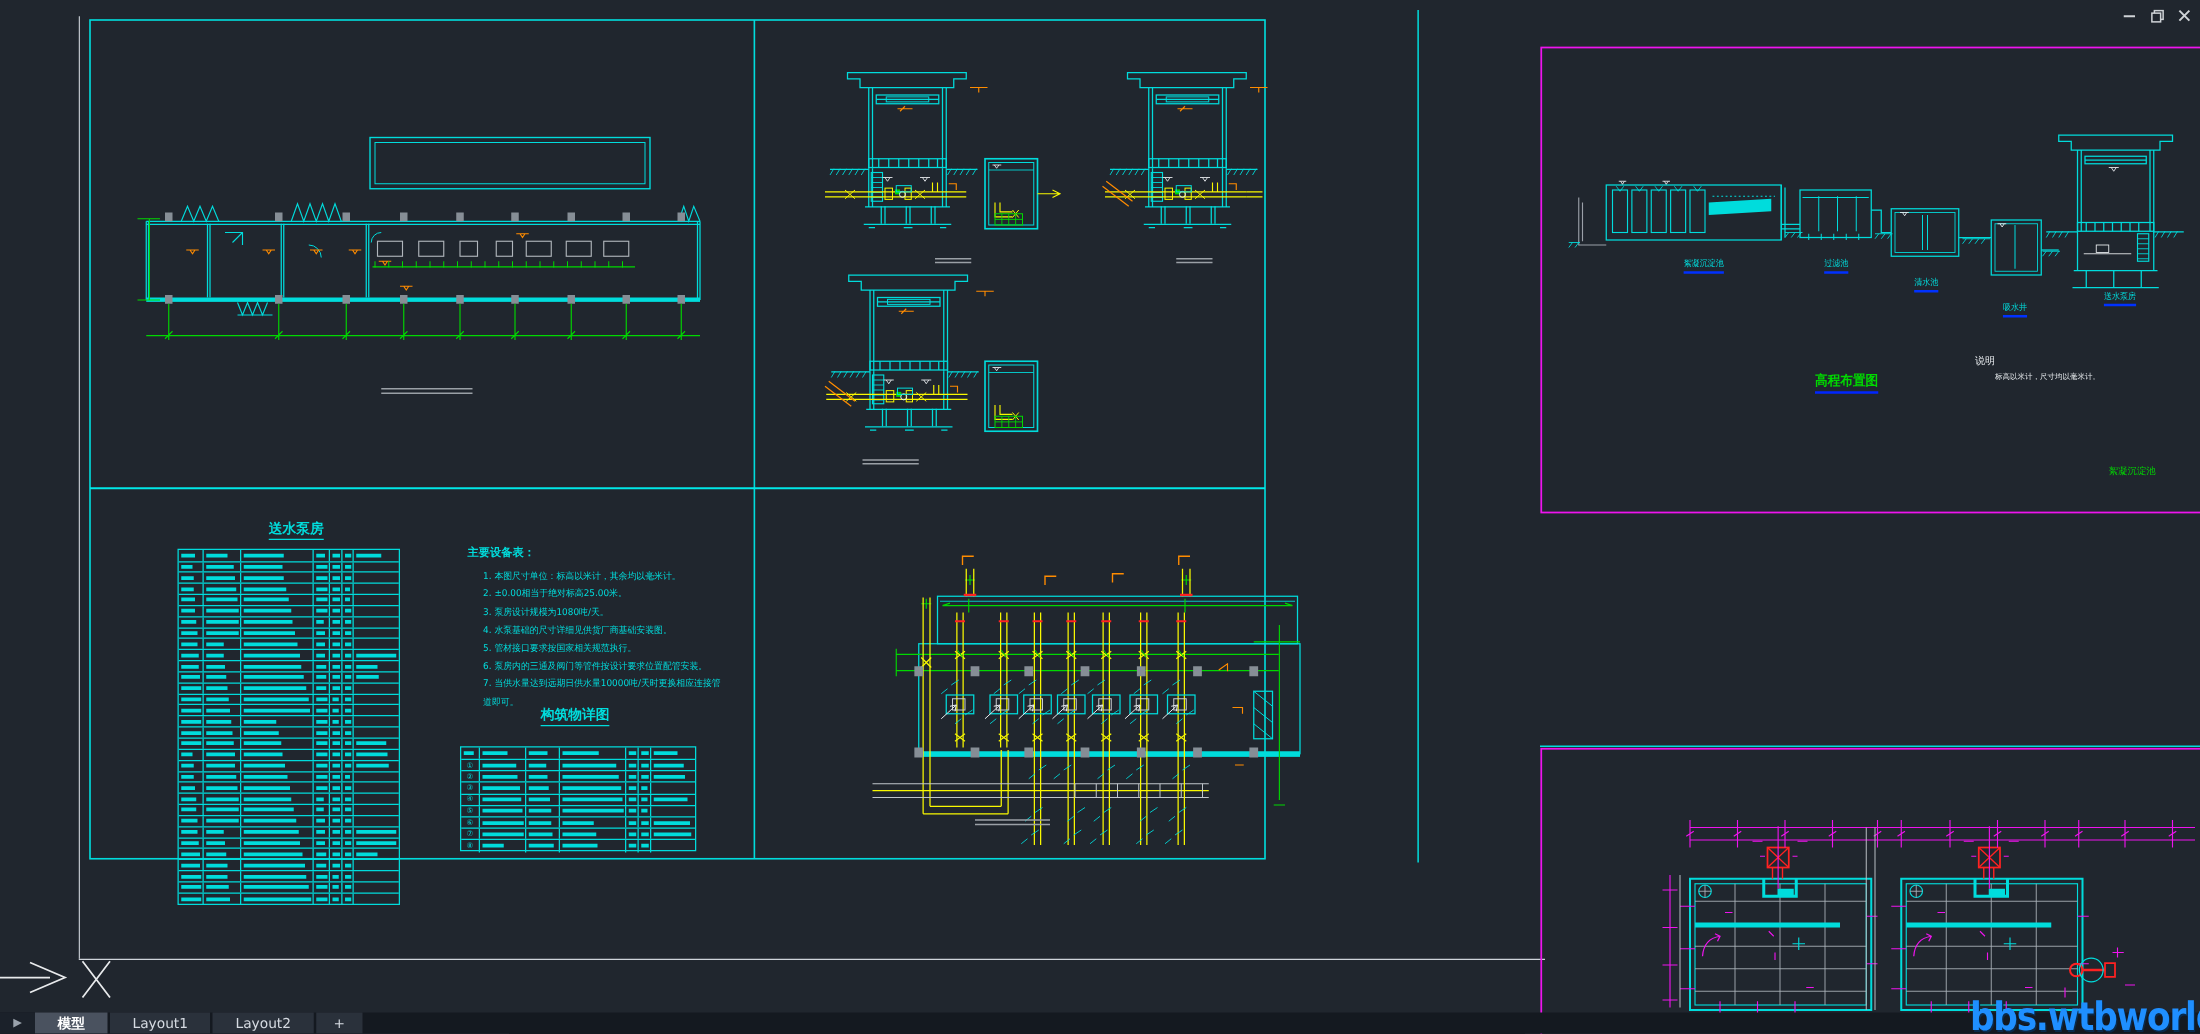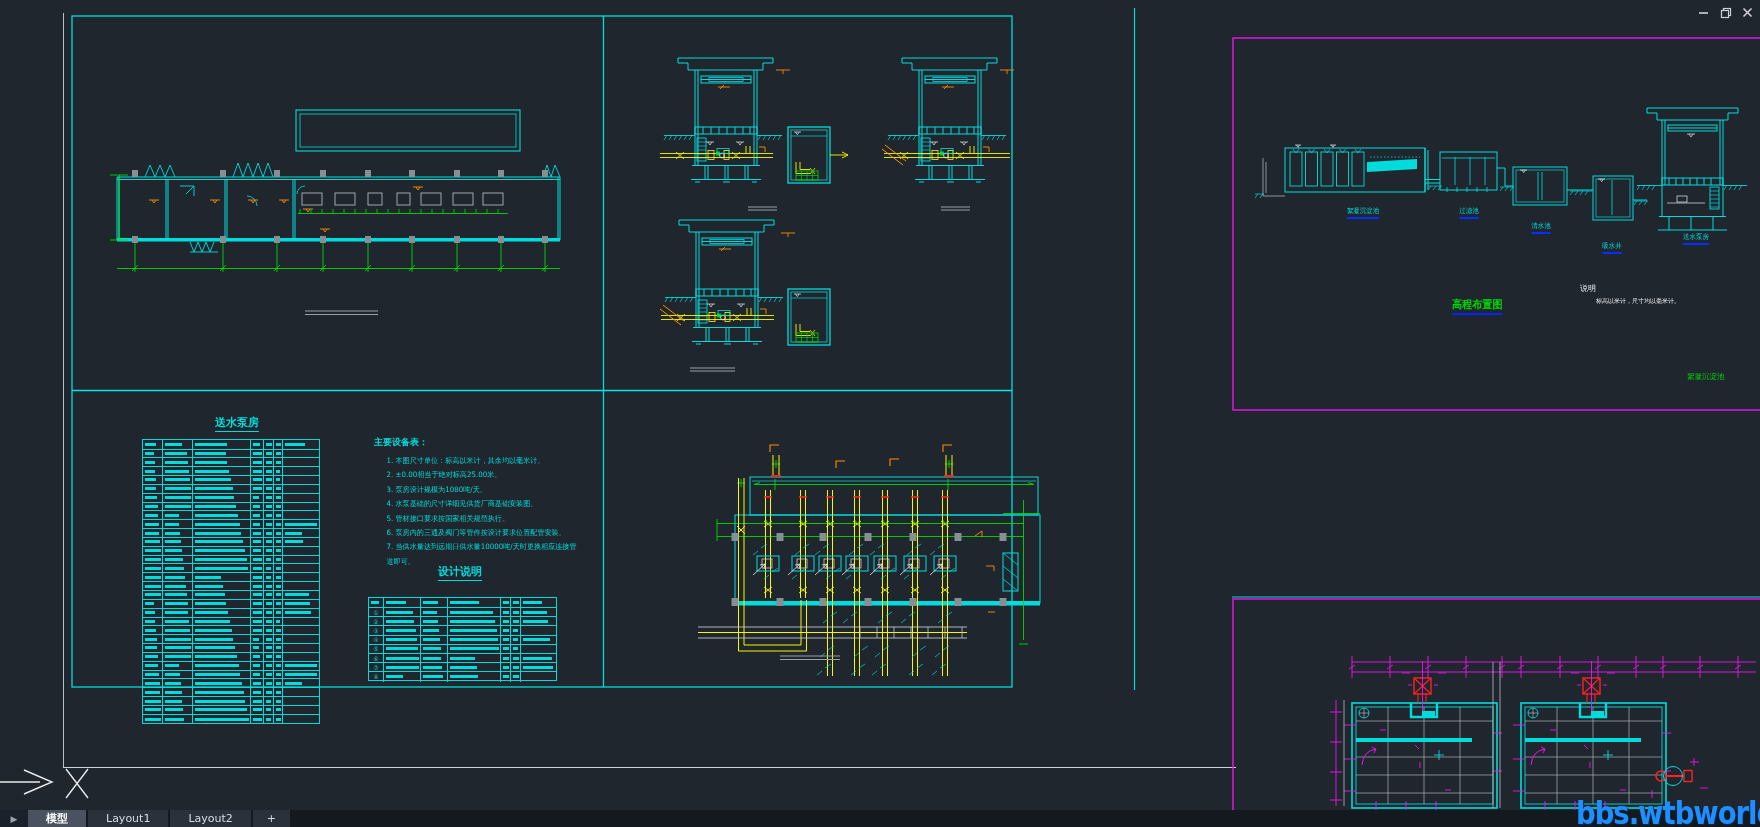--- a/index.html
+++ b/index.html
@@ -1199,21 +1199,21 @@
         <div class="nitem">1. 本图尺寸单位：标高以米计，其余均以毫米计。</div>
         <div class="nitem">2. ±0.00相当于绝对标高25.00米。</div>
         <div class="nitem">3. 泵房设计规模为1080吨/天。</div>
         <div class="nitem">4. 水泵基础的尺寸详细见供货厂商基础安装图。</div>
         <div class="nitem">5. 管材接口要求按国家相关规范执行。</div>
         <div class="nitem">6. 泵房内的三通及阀门等管件按设计要求位置配管安装。</div>
         <div class="nitem">7. 当供水量达到远期日供水量10000吨/天时更换相应连接管道即可。</div>
       </div>
 </div>
 
-<div class="tbl-title" style="left:460px;top:564px;">设计说明</div>
+<div class="tbl-title" style="left:460px;top:564px;">构筑物详图</div>
 <div id="equipment-table" class="cadtable" style="left:368px;top:597px;width:189px;height:84px;">
       <div class="trow" style="height: 10px;">
         <div class="tcell" style="width: 15px;">
           <span class="smudge" style="width: 8.25px;"></span>
         </div>
         <div class="tcell" style="width: 37px;">
           <span class="smudge" style="width: 20.35px;"></span>
         </div>
         <div class="tcell" style="width: 27px;">
           <span class="smudge" style="width: 14.85px;"></span>

